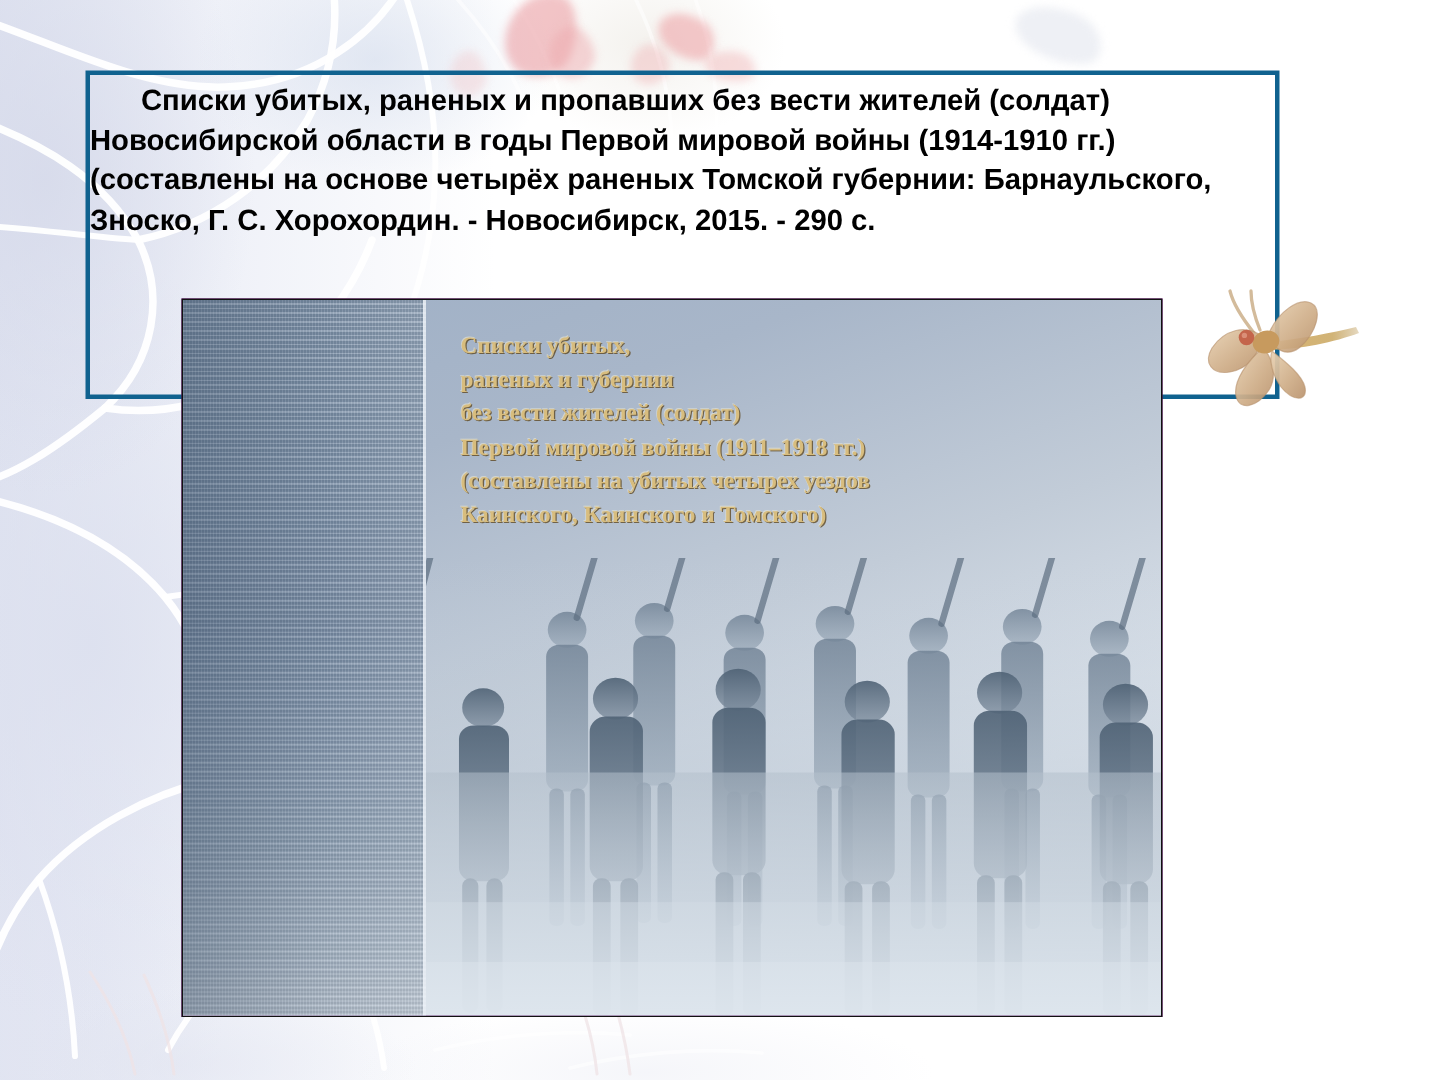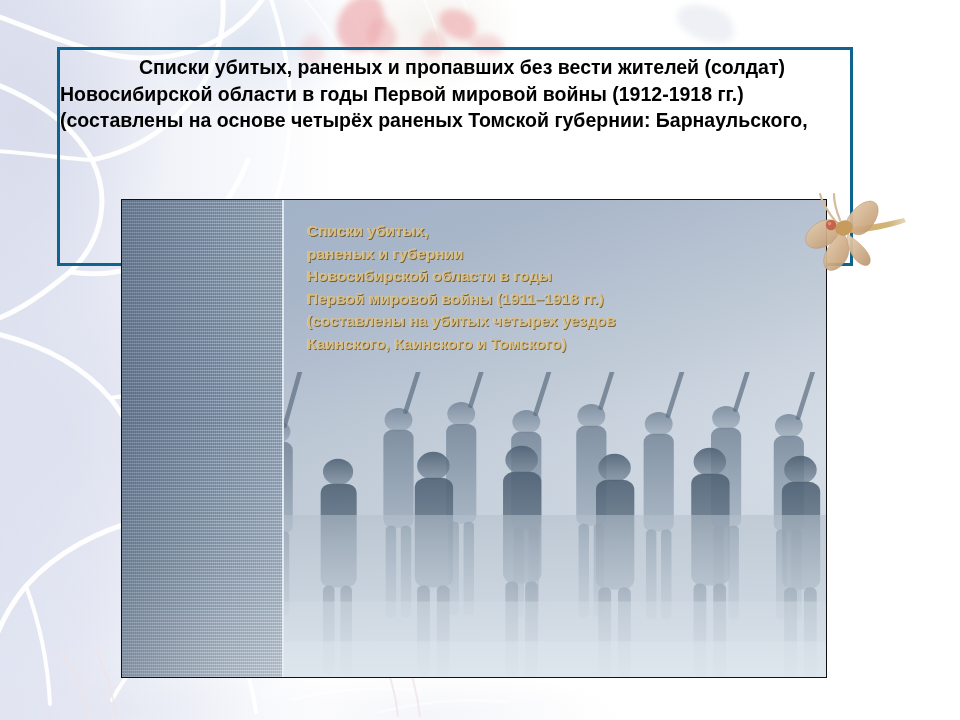--- a/index.html
+++ b/index.html
@@ -87,42 +87,43 @@
     left: 60px;
     top: 54px;
     width: 800px;
     font-size: 19.5px;
     font-weight: bold;
     line-height: 26.5px;
     color: #000000;
     letter-spacing: 0px;
   }
   #title-text .ln { display: block; white-space: nowrap; }
-  #title-text .ln.first { text-indent: 34px; padding-left: 45px; }
+  #title-text .ln.first { text-indent: 34px; }
 
   
   #dragonfly {
     position: absolute;
     left: 800px;
     top: 192px;
     width: 120px;
     height: 115px;
   }
 
   
   #book-image {
     position: absolute;
     left: 121px;
     top: 199px;
-    width: 706px;
+    width: 654px;
     height: 479px;
     border: 1px solid #111111;
     box-sizing: border-box;
     overflow: hidden;
     background: #a21caf;
+    font-family: Liberation Serif, serif;
   }
   .book-face {
     position: absolute;
     inset: 0;
     background: linear-gradient(160deg, #9fb0c6 0%, #a8b6c9 22%, #c2ccd8 48%, #dde4ec 72%, #f2f5f9 100%);
   }
   
   .troops {
     position: absolute;
     left: 0;
@@ -220,22 +221,23 @@
     <div class="petal p4"></div>
     <div class="petal p5"></div>
     <div class="petal p6"></div>
     <div class="petal p7"></div>
   </div>
 
   <div id="title-frame"></div>
 
   <div id="title-text">
     <span class="ln first">Списки убитых, раненых и пропавших без вести жителей (солдат)</span>
-    <span class="ln">Новосибирской области в годы Первой мировой войны (1912-1918 гг.)</span>
+    <span class="ln">Новосибирской области в годы Первой мировой войны (1914-1910 гг.)</span>
     <span class="ln">(составлены на основе четырёх раненых Томской губернии: Барнаульского,</span>
+    <span class="ln">Зноско, Г. С. Хорохордин. - Новосибирск, 2015. - 290 с.</span>
   </div>
 
   <div id="book-image">
     <div class="book-face"></div>
 
     <svg class="troops" viewBox="0 0 606 306" preserveAspectRatio="none">
       <defs>
         <linearGradient id="skyFade" x1="0" y1="0" x2="0" y2="1">
           <stop offset="0%" stop-color="#c6d1dd" stop-opacity="0"></stop>
           <stop offset="100%" stop-color="#aebbc9" stop-opacity="0.9"></stop>
@@ -382,21 +384,21 @@
     </svg>
 
     <div class="ground"></div>
 
     <div class="book-spine"></div>
     <div class="spine-shade"></div>
 
     <div id="cover-title">
       <span class="cln">Списки убитых,</span>
       <span class="cln">раненых и губернии</span>
-      <span class="cln">Новосибирской области в годы</span>
+      <span class="cln">без вести жителей (солдат)</span>
       <span class="cln">Первой мировой войны (1911–1918 гг.)</span>
       <span class="cln">(составлены на убитых четырех уездов</span>
       <span class="cln">Каинского, Каинского и Томского)</span>
     </div>
   </div>
 
   <svg id="dragonfly" viewBox="0 0 120 115">
     <defs>
       <linearGradient id="wingG" x1="0" y1="0" x2="1" y2="1">
         <stop offset="0%" stop-color="#e8d2b4" stop-opacity="0.95"></stop>

